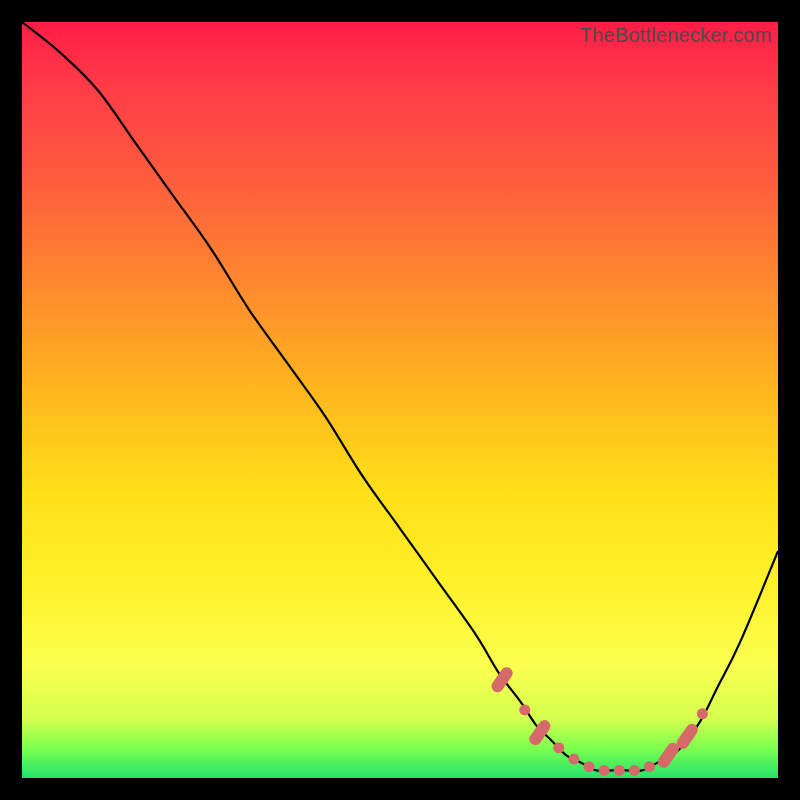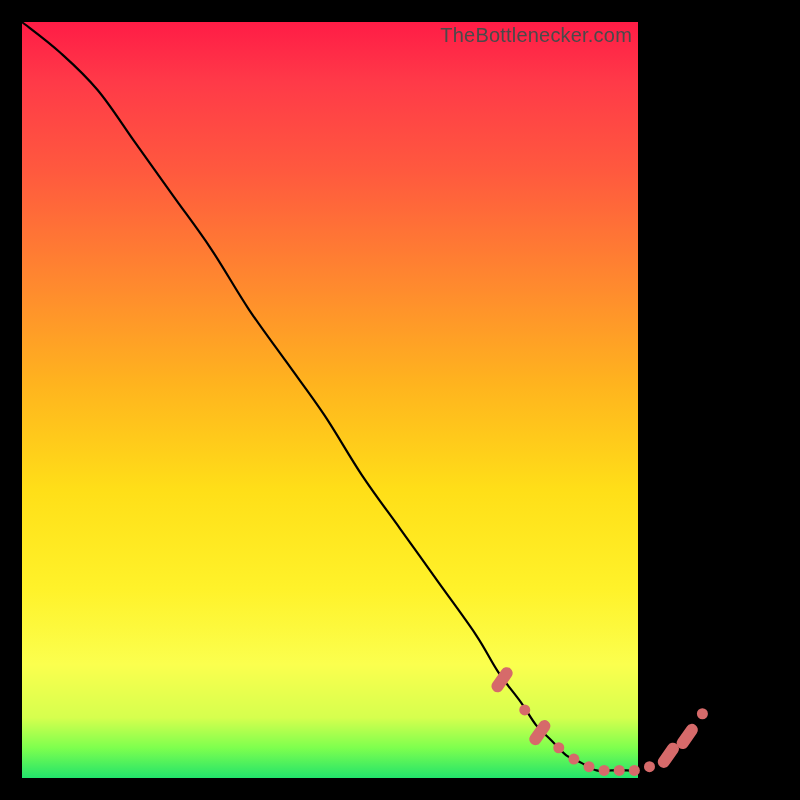--- a/index.html
+++ b/index.html
@@ -14,21 +14,21 @@
   .frame {
     position: relative;
     width: 800px;
     height: 800px;
     background: #000;
   }
   .plot {
     position: absolute;
     left: 22px;
     top: 22px;
-    width: 616px;
+    width: 756px;
     height: 756px;
     
     background: linear-gradient(
       to bottom,
       #ff1c46 0%,
       #ff3a48 8%,
       #ff5a3e 20%,
       #ff8a2e 35%,
       #ffb41e 48%,
       #ffdf18 62%,

